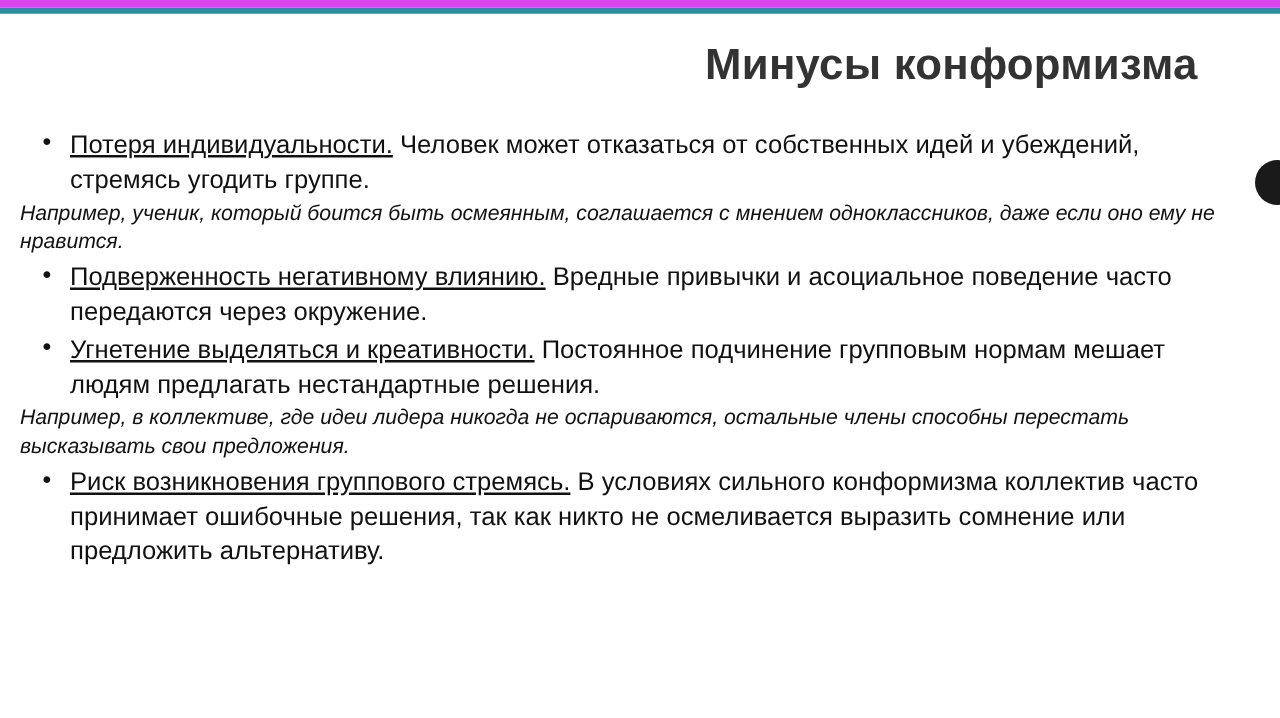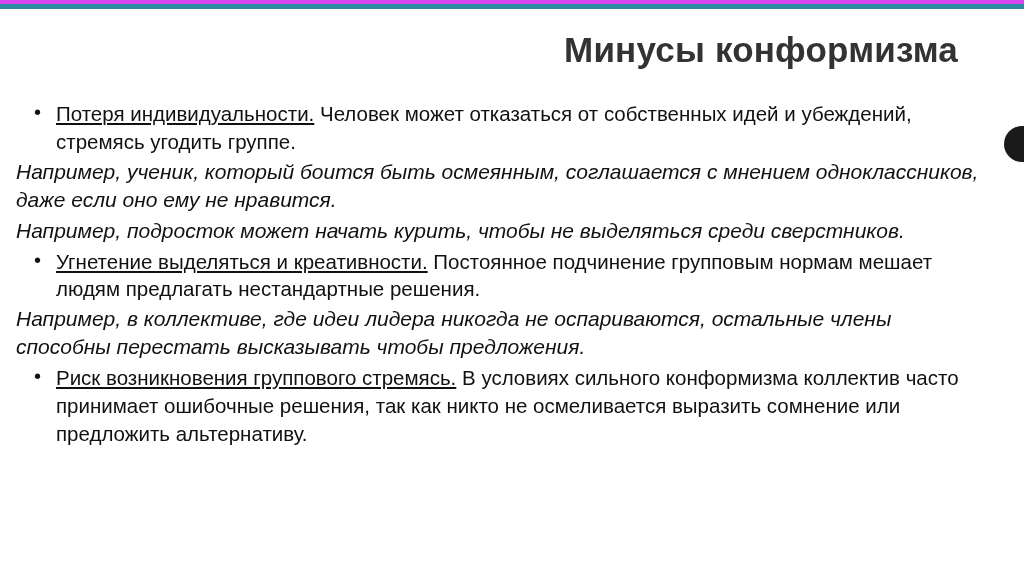--- a/index.html
+++ b/index.html
@@ -12,21 +12,21 @@
     background: #ffffff;
     font-family: "Liberation Sans", sans-serif;
     overflow: hidden;
     position: relative;
   }
   .slide {
     position: relative;
     width: 1024px;
     height: 438px;
     box-sizing: border-box;
-    border-top: 4px solid #d946ef;
+    border-top: 6px solid #d946ef;
     background: #ffffff;
     padding-left: 32px;
   }
   .top-rule {
     position: absolute;
     top: 0;
     left: 0;
     width: 1024px;
     height: 5px;
     background: #2e8ba0;
@@ -69,21 +69,21 @@
     position: absolute;
     left: 18px;
     top: -1px;
     font-size: 20px;
     color: #111111;
   }
   .lead {
     text-decoration: underline;
   }
   .example {
-    font-size: 21px;
+    font-size: 17px;
     line-height: 1.33;
     font-style: italic;
     color: #111111;
     margin: 0 0 3px 0;
     padding-left: 0px;
   }
   .blk { margin-bottom: 2px; }
 </style>
 </head>
 <body>
@@ -99,30 +99,34 @@
   <div class="content">
 
     <div class="blk">
       <div class="bullet-item">
         <span class="lead">Потеря индивидуальности.</span><span> Человек может отказаться от собственных идей и убеждений, стремясь угодить группе.</span>
       </div>
     </div>
 
     <p class="example">Например, ученик, который боится быть осмеянным, соглашается с мнением одноклассников, даже если оно ему не нравится.</p>
 
+    <div class="blk">
+      <div class="bullet-item">
+        <span class="lead">Подверженность негативному влиянию.</span><span> Вредные привычки и асоциальное поведение часто передаются через окружение.</span>
+      </div>
+    </div>
 
-    <p class="example">Например, подросток может начать курить, чтобы не выделяться среди сверстников.</p>
 
     <div class="blk">
       <div class="bullet-item">
         <span class="lead">Угнетение выделяться и креативности.</span><span> Постоянное подчинение групповым нормам мешает людям предлагать нестандартные решения.</span>
       </div>
     </div>
 
-    <p class="example">Например, в коллективе, где идеи лидера никогда не оспариваются, остальные члены способны перестать высказывать чтобы предложения.</p>
+    <p class="example">Например, в коллективе, где идеи лидера никогда не оспариваются, остальные члены способны перестать высказывать свои предложения.</p>
 
     <div class="blk">
       <div class="bullet-item">
         <span class="lead">Риск возникновения группового стремясь.</span><span> В условиях сильного конформизма коллектив часто принимает ошибочные решения, так как никто не осмеливается выразить сомнение или предложить альтернативу.</span>
       </div>
     </div>
 
   </div>
 </div>
 

